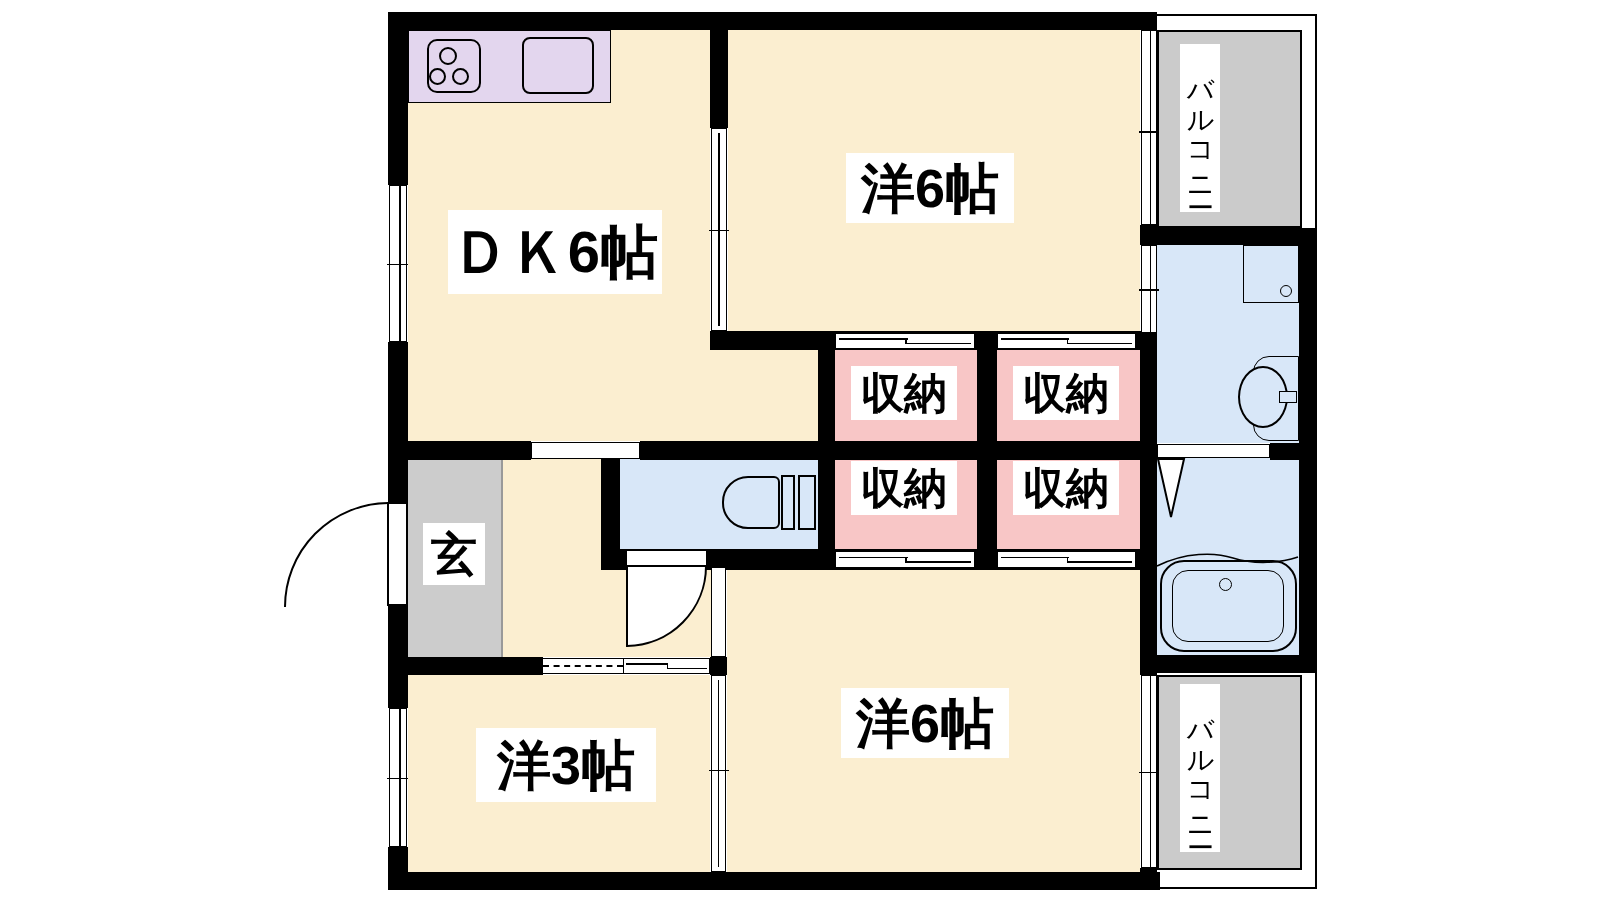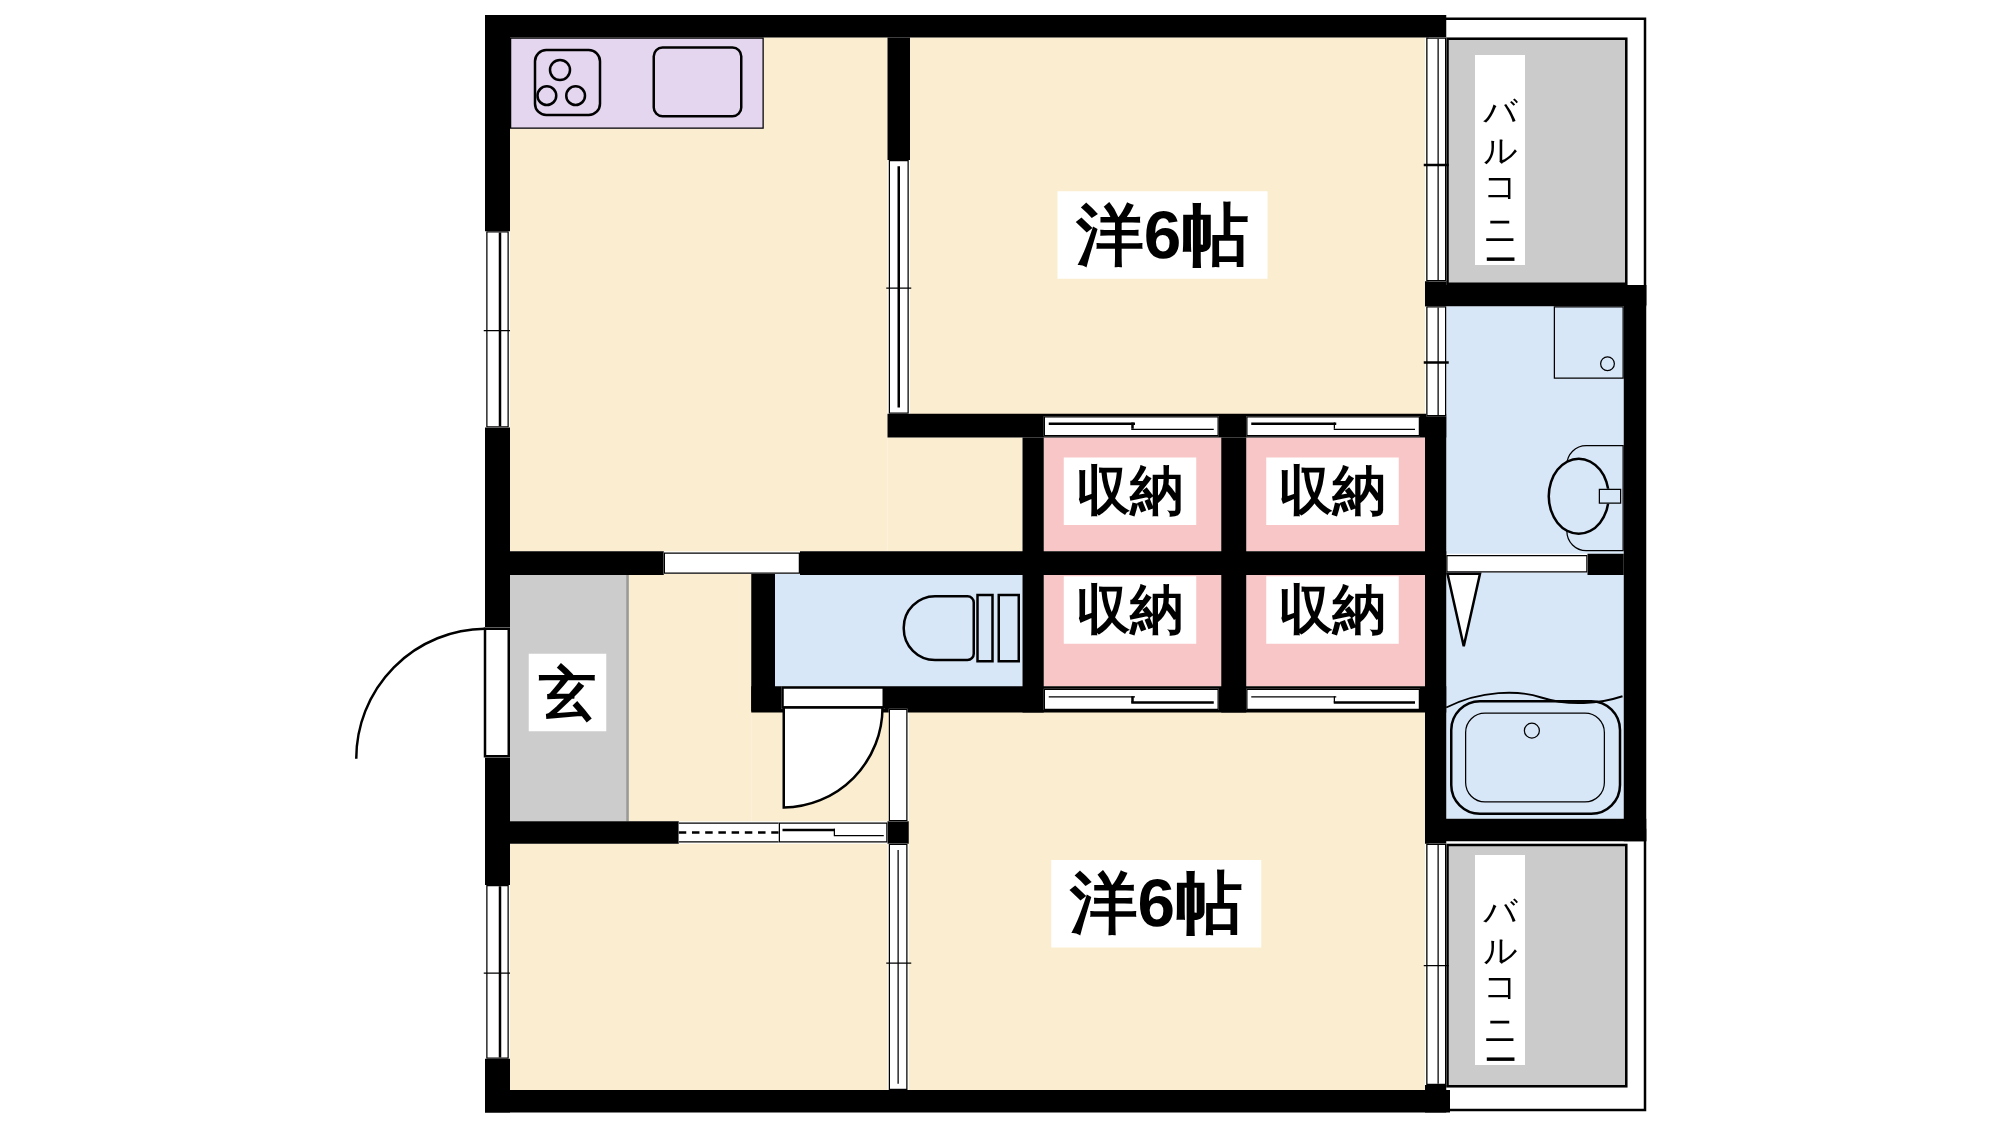--- a/index.html
+++ b/index.html
@@ -145,22 +145,24 @@
   <div class="win" style="left:623px;top:658px;width:87px;height:16px">
     <div class="ln" style="left:2%;top:30%;width:50%;height:1.5px"></div>
     <div class="ln" style="left:50%;top:30%;width:1.5px;height:36%"></div>
     <div class="ln" style="left:50%;top:62%;width:48%;height:1.5px"></div>
   </div>
   <div class="open" style="left:1157px;top:444px;width:113px;height:14px"></div>
 
   <div class="abs" style="left:387px;top:502px;width:21px;height:104px;background:#fff;border:2px solid #000;box-sizing:border-box"></div>
   <div class="abs" style="left:625px;top:549px;width:83px;height:18px;background:#fff;border:2px solid #000;box-sizing:border-box"></div>
 
+  <div class="label" style="left:448px;top:210px;width:214px;height:84px;font-size:58px">ＤＫ6帖</div>
   <div class="label" style="left:846px;top:153px;width:168px;height:70px;font-size:54px">洋6帖</div>
   <div class="label" style="left:841px;top:688px;width:168px;height:70px;font-size:54px">洋6帖</div>
+  <div class="label" style="left:476px;top:728px;width:180px;height:74px;font-size:54px">洋3帖</div>
   <div class="label" style="left:423px;top:523px;width:62px;height:62px;font-size:46px">玄</div>
   <div class="label" style="left:851px;top:366px;width:106px;height:54px;font-size:43px">収納</div>
   <div class="label" style="left:1013px;top:366px;width:106px;height:54px;font-size:43px">収納</div>
   <div class="label" style="left:851px;top:461px;width:106px;height:54px;font-size:43px">収納</div>
   <div class="label" style="left:1013px;top:461px;width:106px;height:54px;font-size:43px">収納</div>
   <div class="label vtext" style="left:1180px;top:44px;width:40px;height:168px;font-size:27px;font-weight:normal">バルコニー</div>
   <div class="label vtext" style="left:1180px;top:684px;width:40px;height:168px;font-size:27px;font-weight:normal">バルコニー</div>
 
   <svg width="1600" height="900" viewBox="0 0 1600 900">
     <path d="M 285 607 A 104 104 0 0 1 388 503" fill="none" stroke="#000" stroke-width="2"></path>

